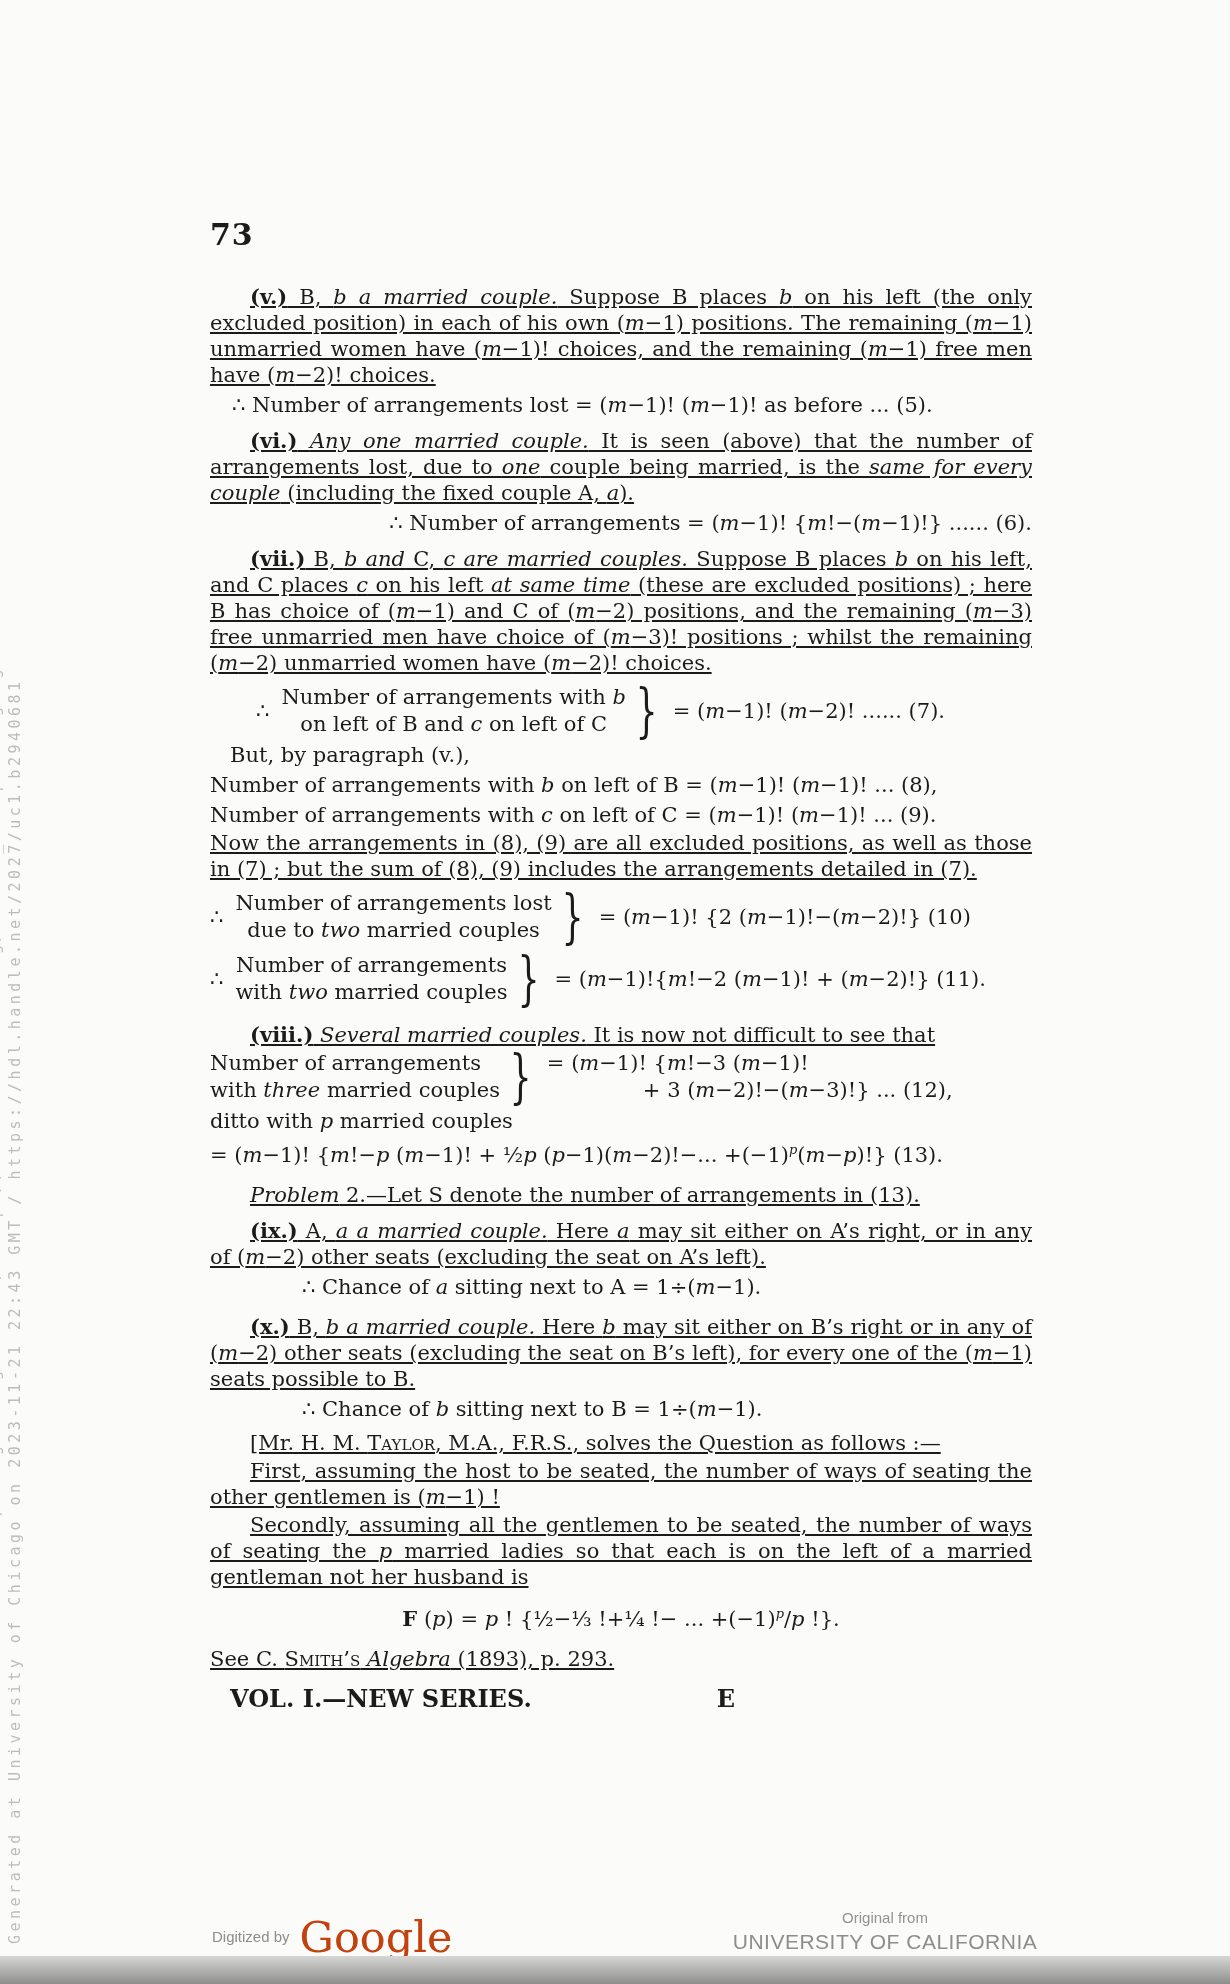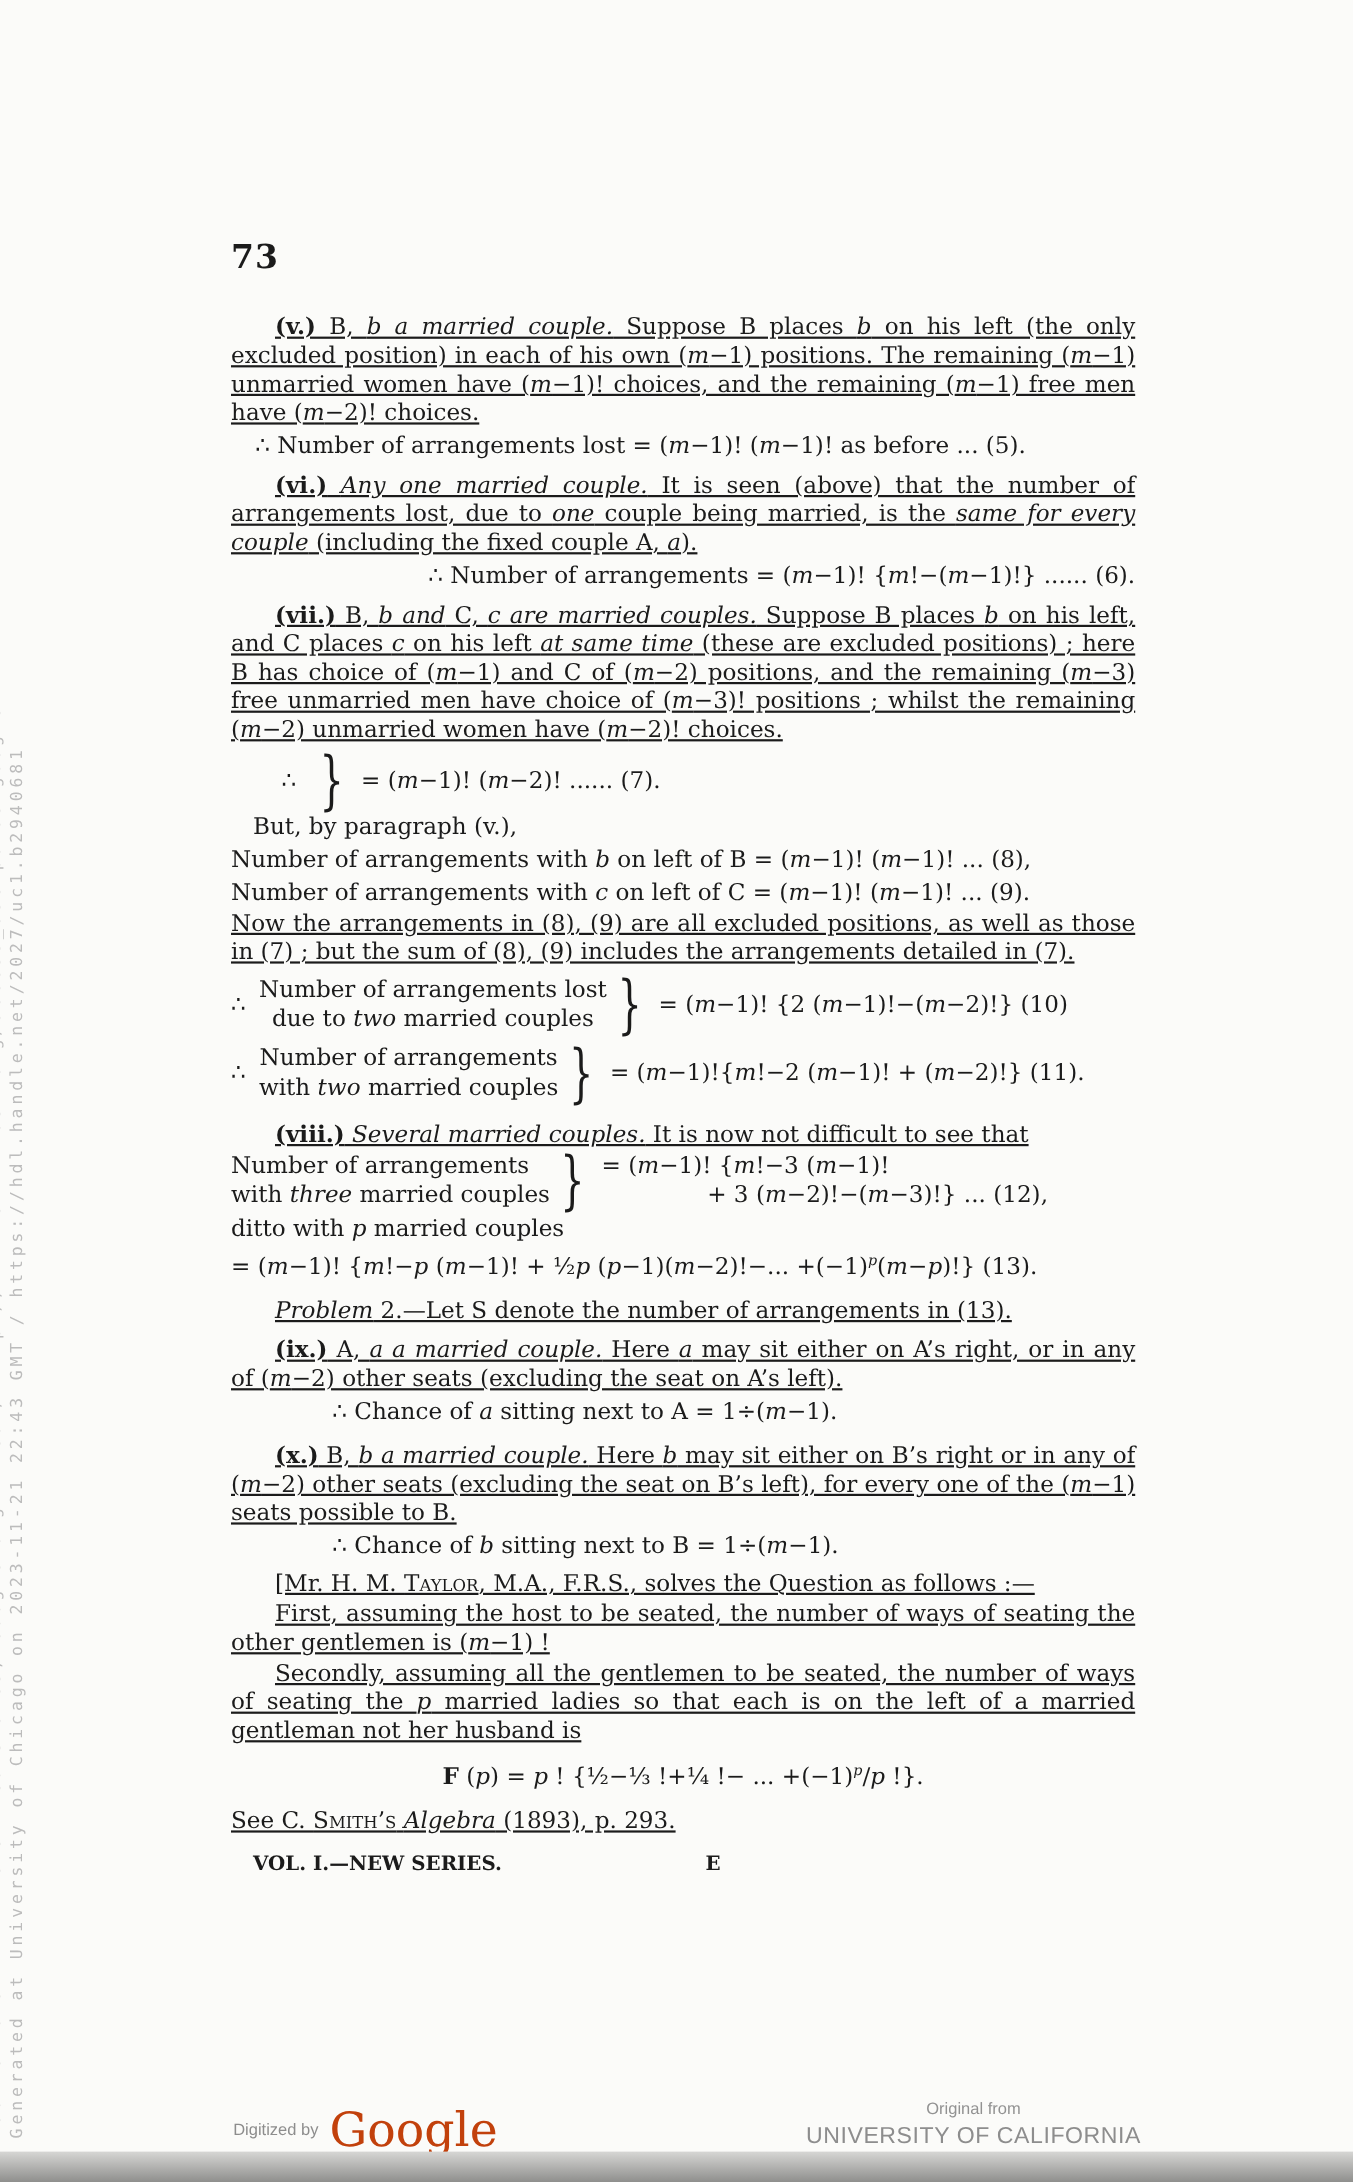--- a/index.html
+++ b/index.html
@@ -34,21 +34,21 @@
   .r-sup{vertical-align:super;font-size:0.62em;font-style:italic;line-height:0;}
   .eqrow{display:flex;align-items:center;margin-top:8px;}
   .tf{margin-right:12px;}
   .eqlabel{text-align:center;}
   .eqlabel > div{line-height:27px;}
   .brace{font-size:58px;line-height:50px;margin:0 4px 0 2px;transform:scaleX(.6);font-weight:400;}
   .eqrhs{margin-left:4px;}
   .eqrhs .sub{padding-left:96px;}
   .eqrhs > div{line-height:27px;}
   .centerline{text-align:center;margin-top:16px;}
-  .volrow{display:flex;margin:14px 0 0 20px;font-size:18px;font-weight:bold;}
+  .volrow{display:flex;margin:14px 0 0 20px;font-size:24px;font-weight:bold;}
   .volrow .sig{margin-left:185px;}
   
   .f-digitized{position:absolute;left:212px;bottom:22px;color:#8d8d8d;
     font-family:"Liberation Sans","DejaVu Sans",sans-serif;font-size:15px;}
   .g-logo{font-family:"DejaVu Serif",serif;font-size:43px;color:#c2410c;
     margin-left:10px;vertical-align:-10px;letter-spacing:0px;}
   .f-original{position:absolute;left:730px;bottom:30px;width:310px;text-align:center;
     font-family:"Liberation Sans","DejaVu Sans",sans-serif;color:#929292;}
   .f-original .of{font-size:15px;margin-bottom:4px;}
   .f-original .inst{font-size:21px;letter-spacing:.5px;color:#8d8d8d;}
@@ -70,20 +70,24 @@
     <div class="para"><span class="r-b">(v.)</span><span> B, </span><span class="r-i">b a married couple.</span><span>  Suppose B places </span><span class="r-i">b</span><span> on his left (the only excluded position) in each of his own (</span><span class="r-i">m</span><span>−1) positions.  The remaining (</span><span class="r-i">m</span><span>−1) unmarried women have (</span><span class="r-i">m</span><span>−1)! choices, and the remaining (</span><span class="r-i">m</span><span>−1) free men have (</span><span class="r-i">m</span><span>−2)! choices.</span></div>
     <div class="line ind1"><span>∴   Number of arrangements lost = (</span><span class="r-i">m</span><span>−1)! (</span><span class="r-i">m</span><span>−1)!  as before ... (5).</span></div>
 
     <div class="para"><span class="r-b">(vi.)</span><span> </span><span class="r-i">Any one married couple.</span><span>  It is seen (above) that the number of arrangements lost, due to </span><span class="r-i">one</span><span> couple  being married, is the </span><span class="r-i">same for every couple</span><span> (including the fixed couple A, </span><span class="r-i">a</span><span>).</span></div>
     <div class="line ind2"><span>∴   Number of arrangements = (</span><span class="r-i">m</span><span>−1)! {</span><span class="r-i">m</span><span>!−(</span><span class="r-i">m</span><span>−1)!} ...... (6).</span></div>
 
     <div class="para"><span class="r-b">(vii.)</span><span> B, </span><span class="r-i">b and</span><span> C, </span><span class="r-i">c are married couples.</span><span>  Suppose B places </span><span class="r-i">b</span><span> on his left, and C places </span><span class="r-i">c</span><span> on his left </span><span class="r-i">at same time</span><span> (these are excluded positions) ;  here B has choice of (</span><span class="r-i">m</span><span>−1) and C of (</span><span class="r-i">m</span><span>−2) positions, and the remaining (</span><span class="r-i">m</span><span>−3) free unmarried men have choice of (</span><span class="r-i">m</span><span>−3)! positions ;  whilst the remaining (</span><span class="r-i">m</span><span>−2) unmarried women have (</span><span class="r-i">m</span><span>−2)! choices.</span></div>
 
     <div class="eqrow ind3">
       <span class="tf">∴</span>
+      <div class="eqlabel">
+        <div><span>Number of arrangements with </span><span class="r-i">b</span></div>
+        <div><span>on left of B and </span><span class="r-i">c</span><span> on left of C</span></div>
+      </div>
       <span class="brace">}</span>
       <div class="eqrhs"><span>= (</span><span class="r-i">m</span><span>−1)! (</span><span class="r-i">m</span><span>−2)! ...... (7).</span></div>
     </div>
 
     <div class="line" style="margin-left:20px;"><span>But, by paragraph (v.),</span></div>
     <div class="line"><span>Number of arrangements with </span><span class="r-i">b</span><span> on left of B = (</span><span class="r-i">m</span><span>−1)! (</span><span class="r-i">m</span><span>−1)! ... (8),</span></div>
     <div class="line"><span>Number of arrangements with </span><span class="r-i">c</span><span> on left of C = (</span><span class="r-i">m</span><span>−1)! (</span><span class="r-i">m</span><span>−1)! ... (9).</span></div>
     <div class="para noindent" style="margin-top:2px;"><span>Now the arrangements in (8), (9) are all excluded positions, as well as those in (7) ;  but the sum of (8), (9) includes the arrangements detailed in (7).</span></div>
 
     <div class="eqrow">

